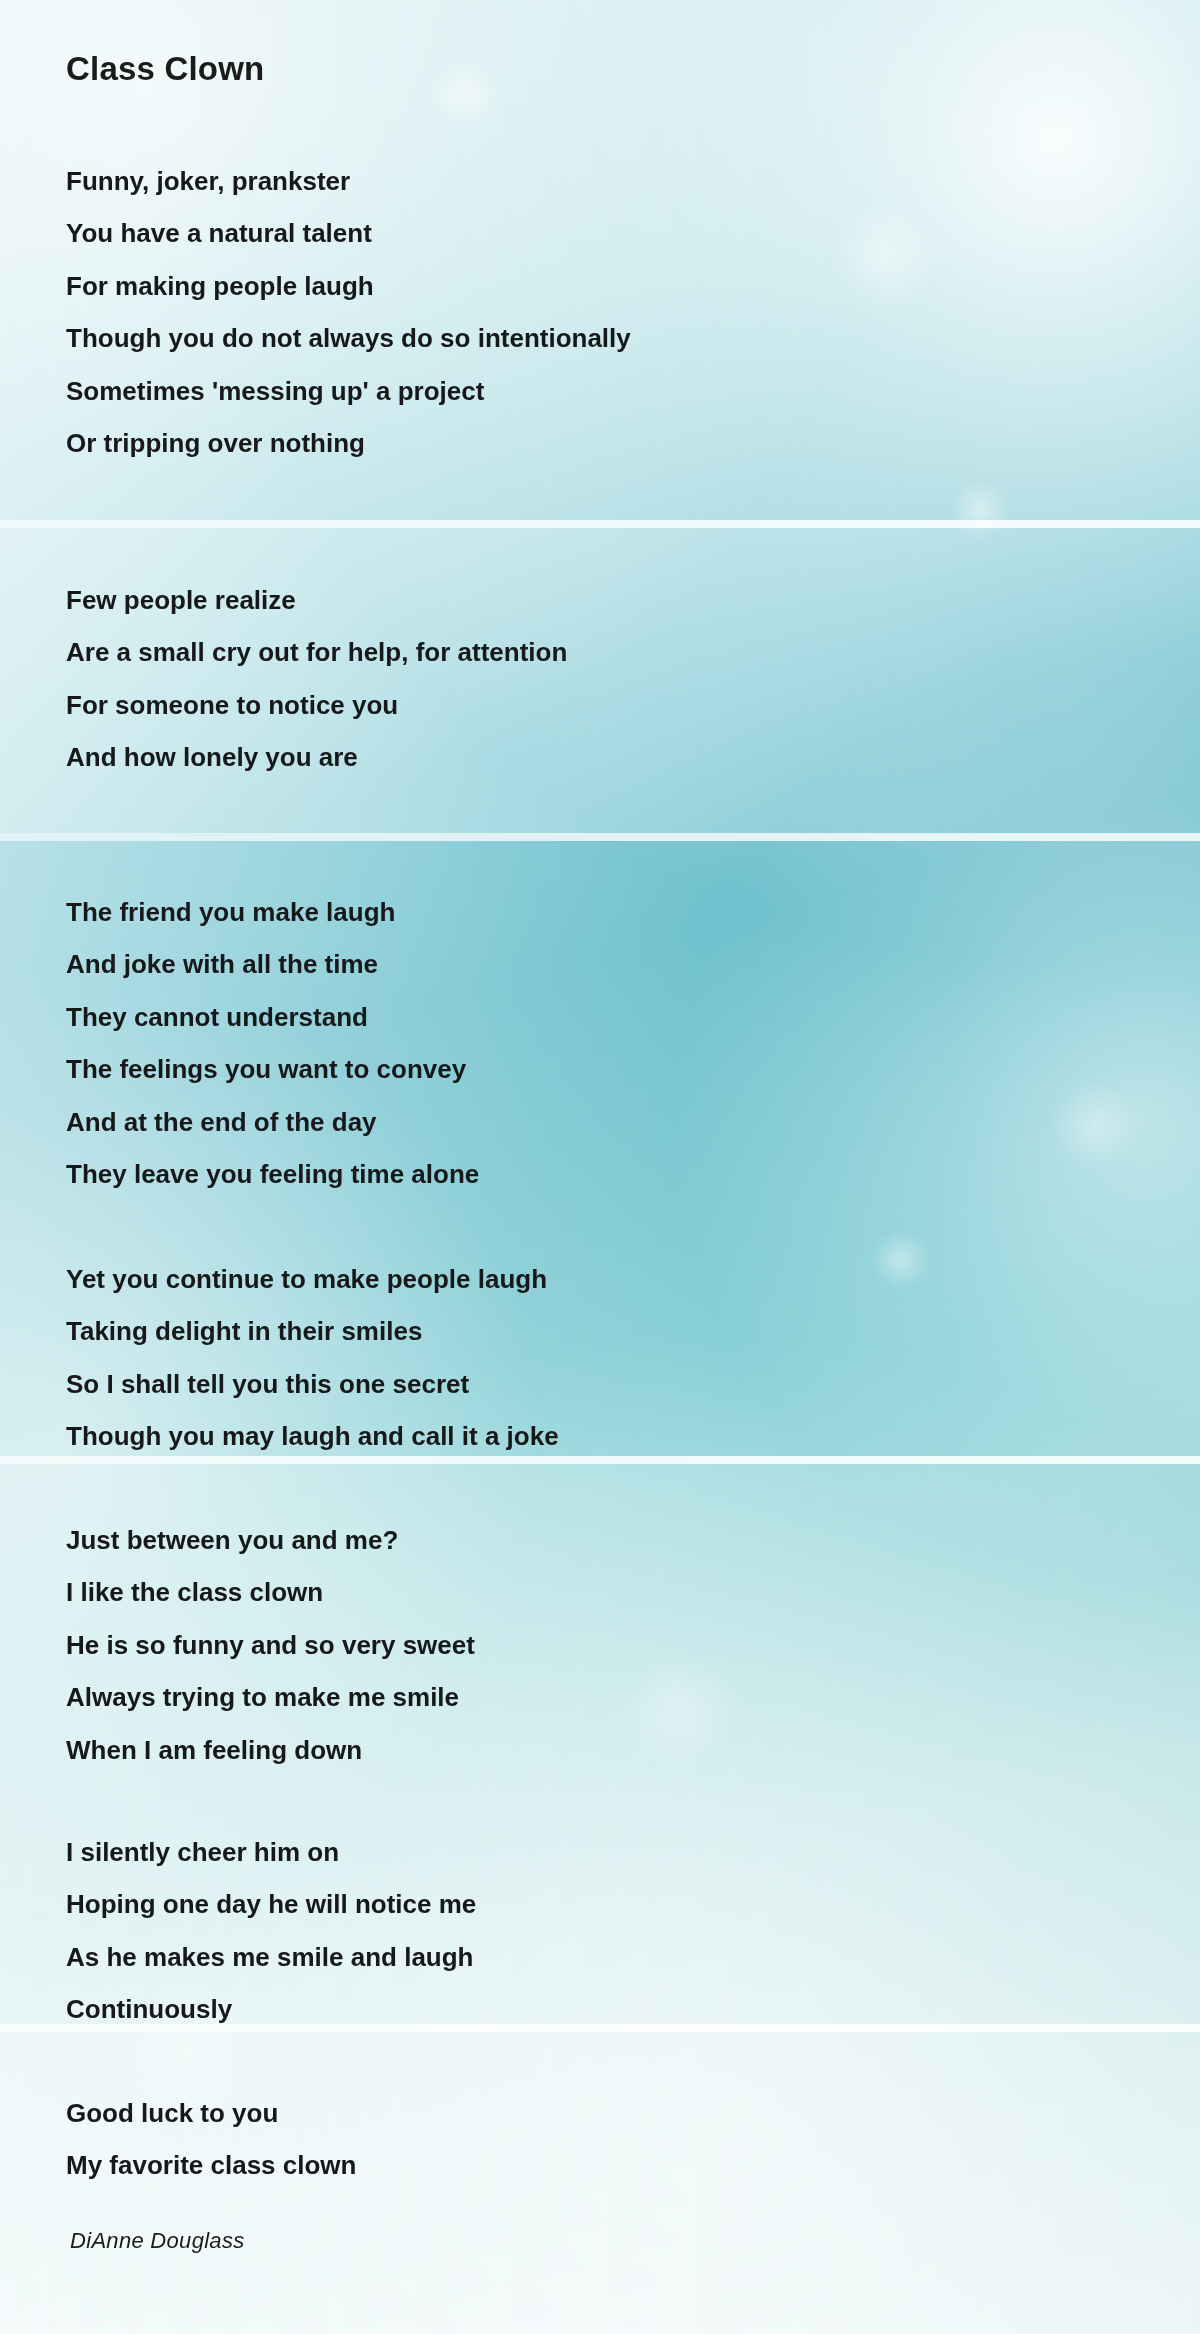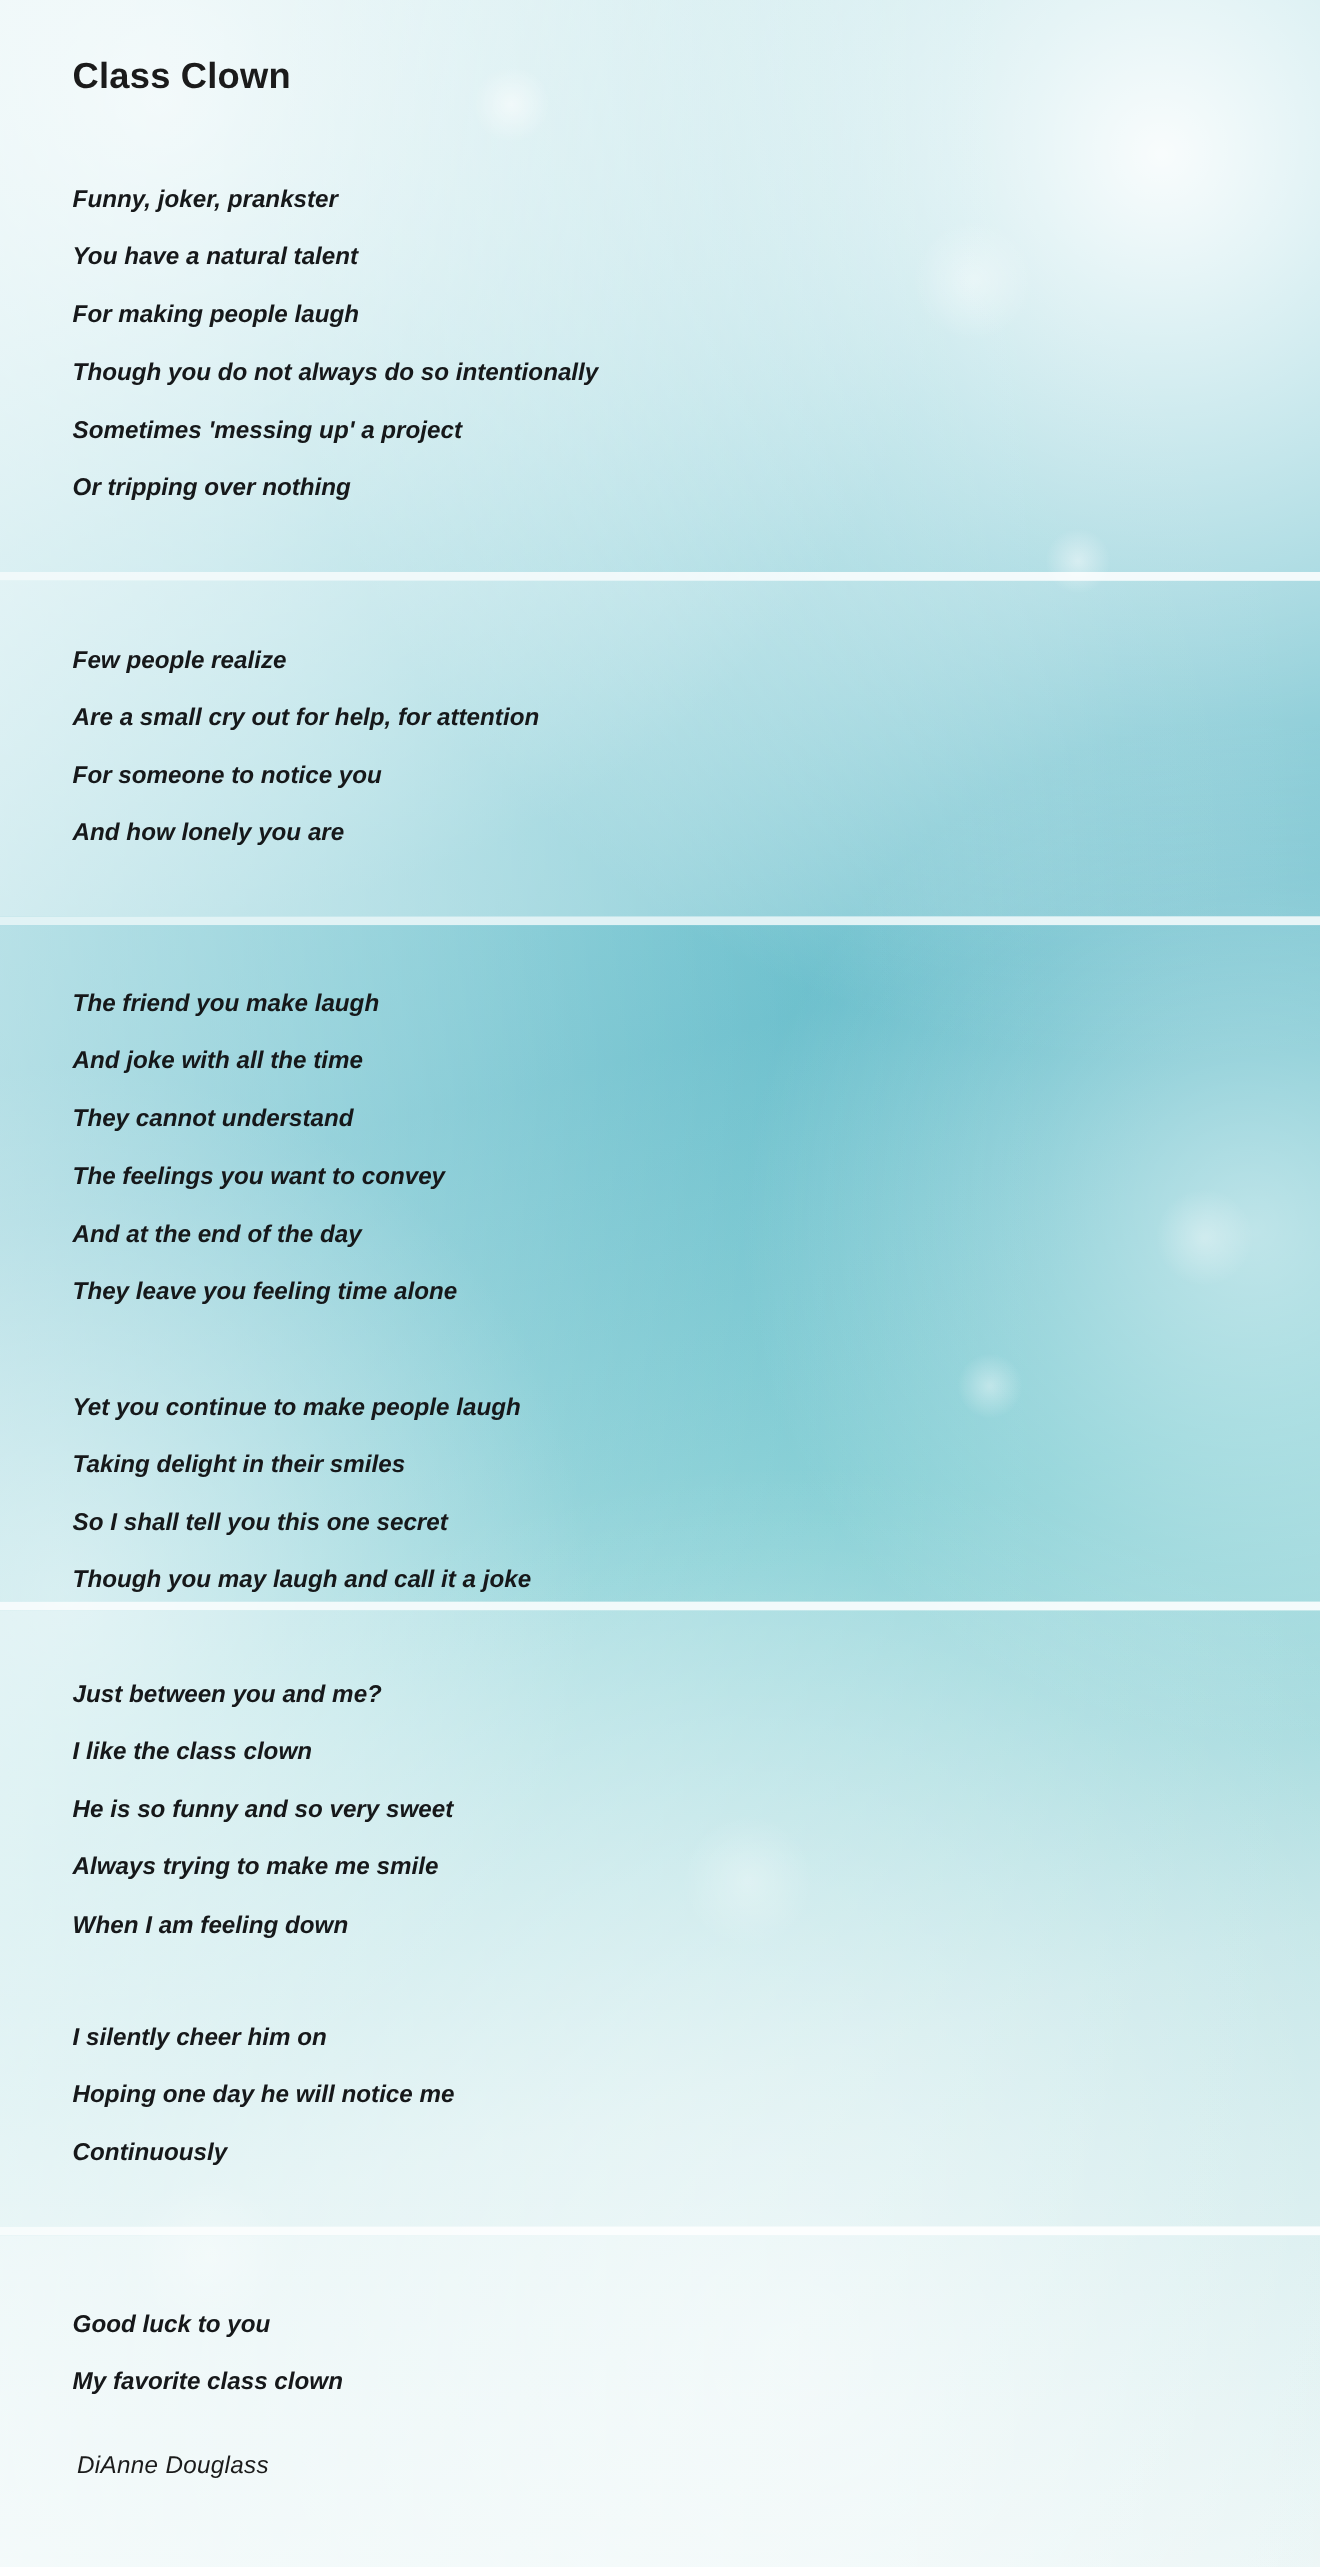--- a/index.html
+++ b/index.html
@@ -49,26 +49,25 @@
     font-size: 33px;
     font-weight: bold;
     color: #1b1b1b;
     letter-spacing: 0.2px;
   }
   .stanza {
     position: absolute;
     left: 66px;
   }
   .line {
-    font-size: 22px;
+    font-size: 26px;
     font-weight: bold;
     color: #16181a;
     line-height: 52.4px;
     white-space: pre;
-    font-style: italic;
   }
   .author {
     position: absolute;
     left: 70px;
     top: 2228px;
     font-size: 22px;
     font-style: italic;
     color: #1b1b1b;
     letter-spacing: 0.3px;
   }
@@ -135,20 +134,21 @@
       <div class="line">Just between you and me?</div>
       <div class="line">I like the class clown</div>
       <div class="line">He is so funny and so very sweet</div>
       <div class="line">Always trying to make me smile</div>
       <div class="line">When I am feeling down</div>
     </div>
 
     <div class="stanza" style="top:1826px;">
       <div class="line">I silently cheer him on</div>
       <div class="line">Hoping one day he will notice me</div>
+      <div class="line">As he makes me smile and laugh</div>
       <div class="line">Continuously</div>
     </div>
 
     <div class="stanza" style="top:2087px;">
       <div class="line">Good luck to you</div>
       <div class="line">My favorite class clown</div>
     </div>
 
     <div class="author">DiAnne Douglass</div>
   </div>

